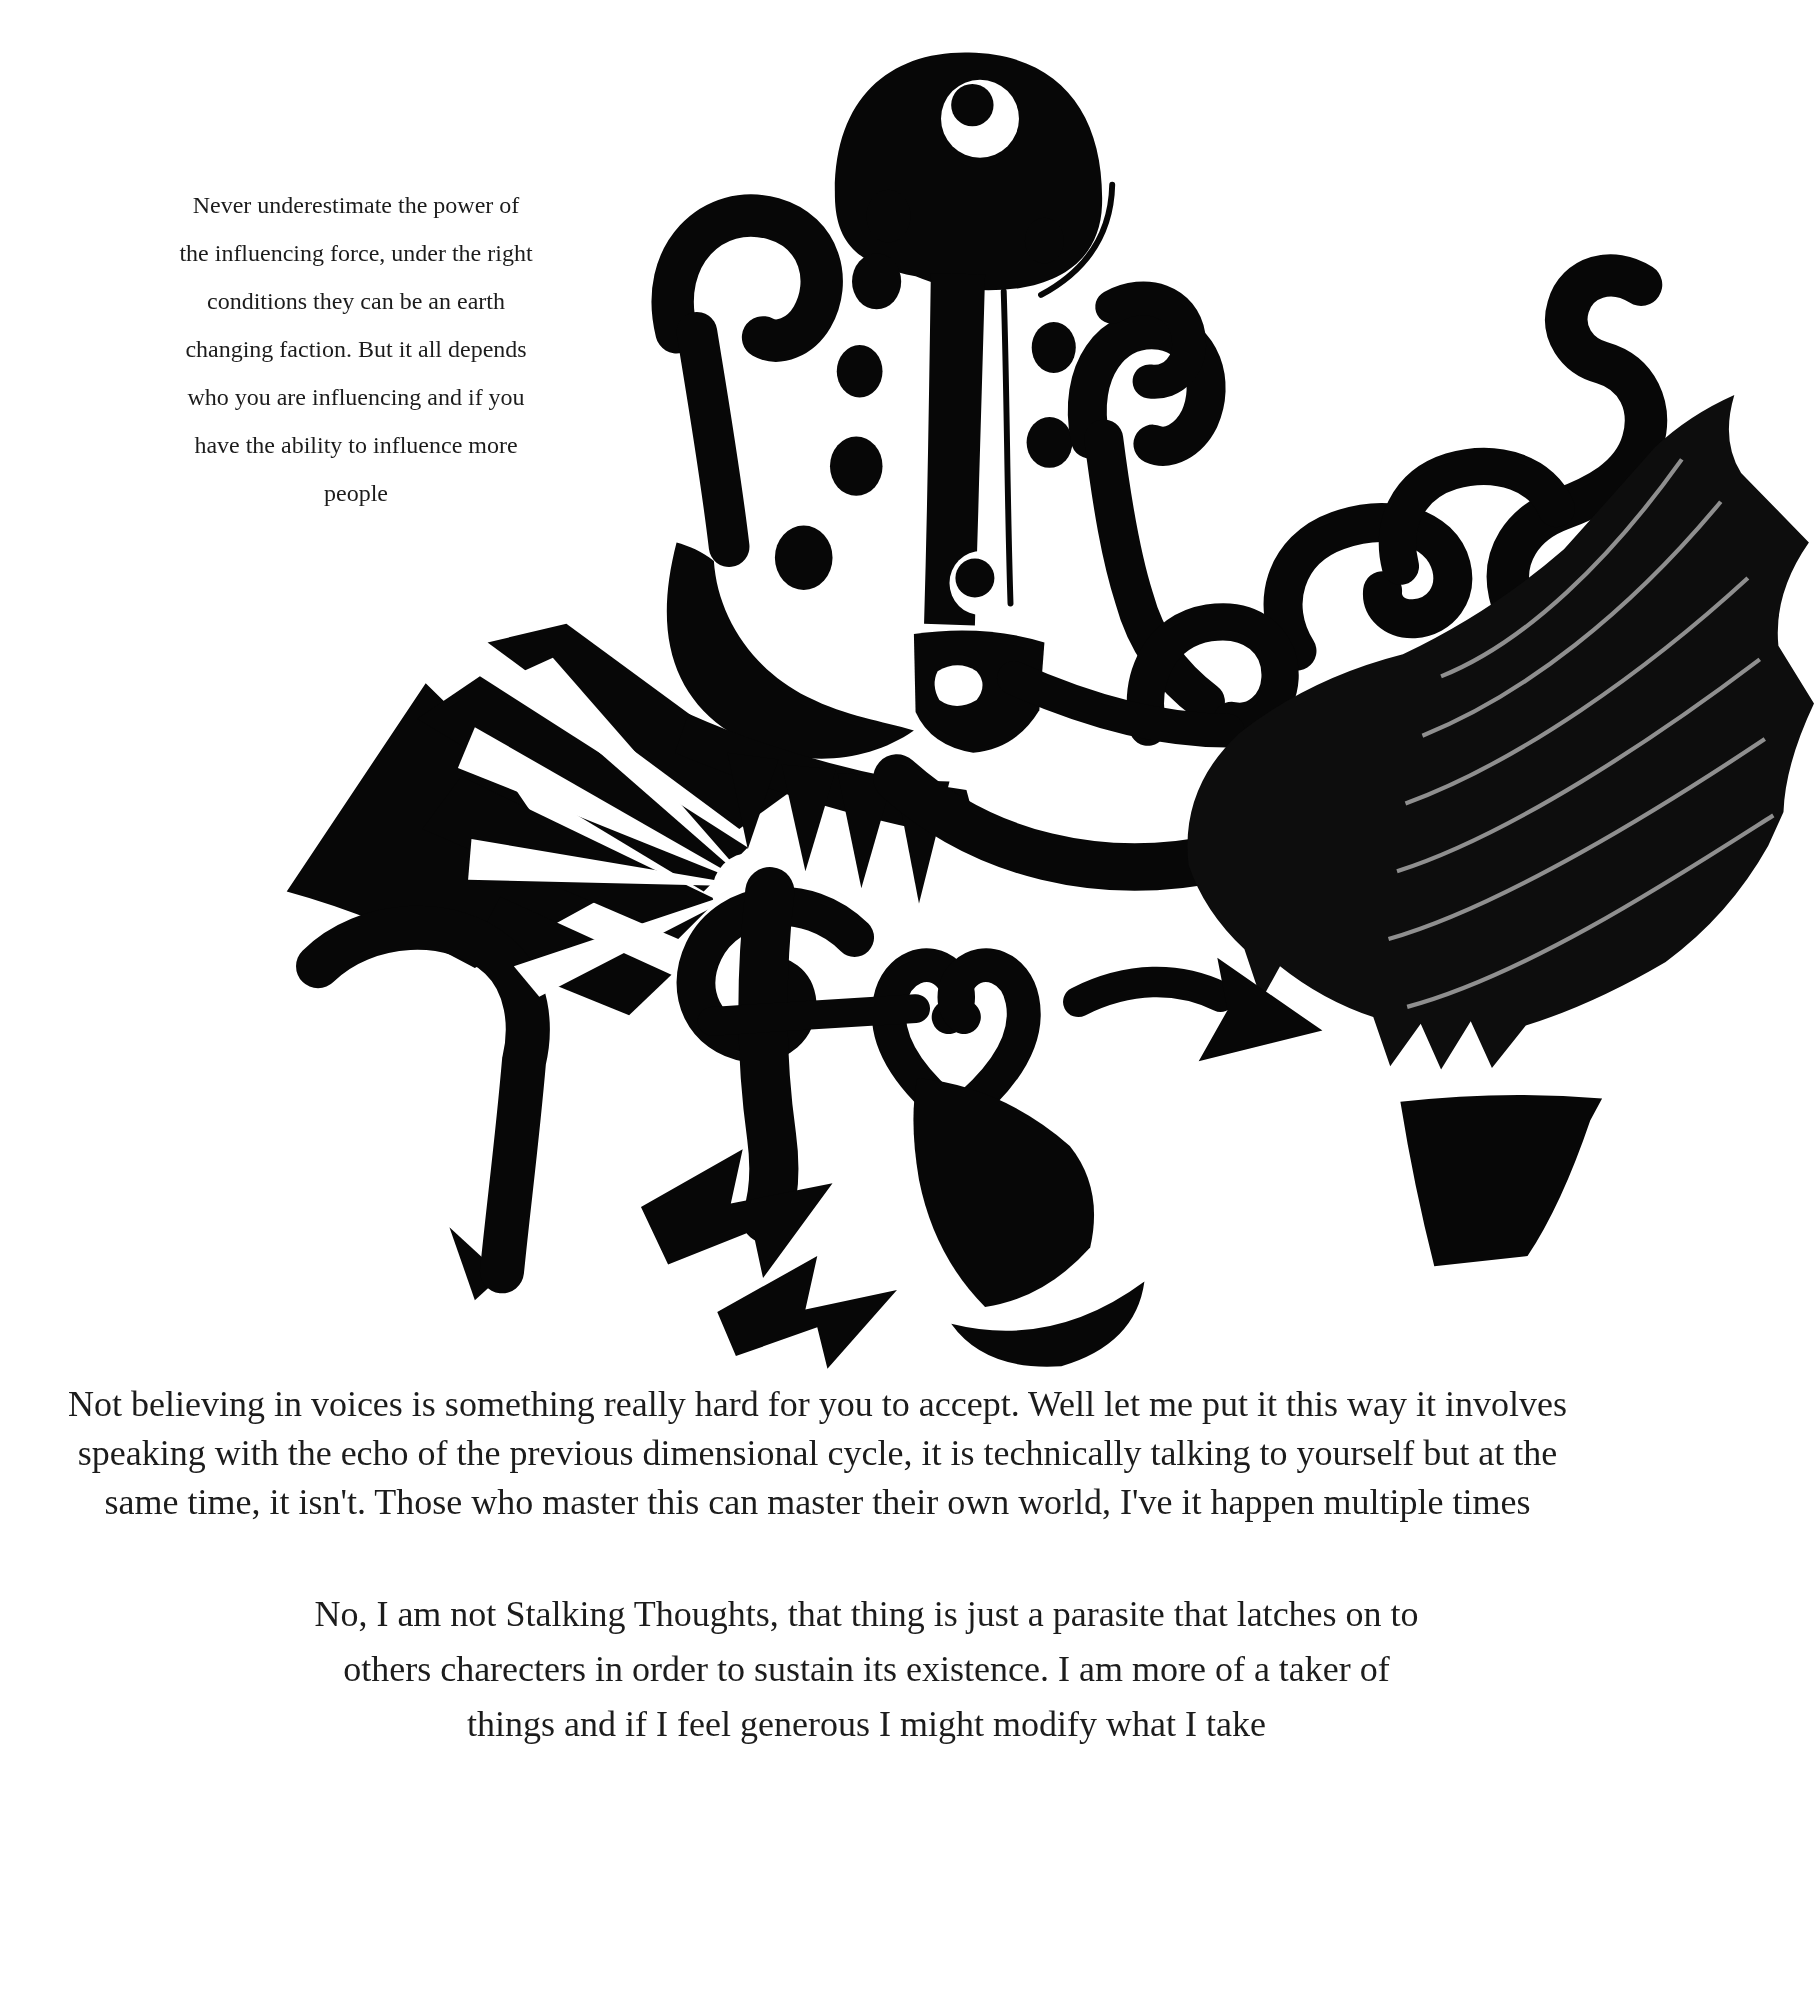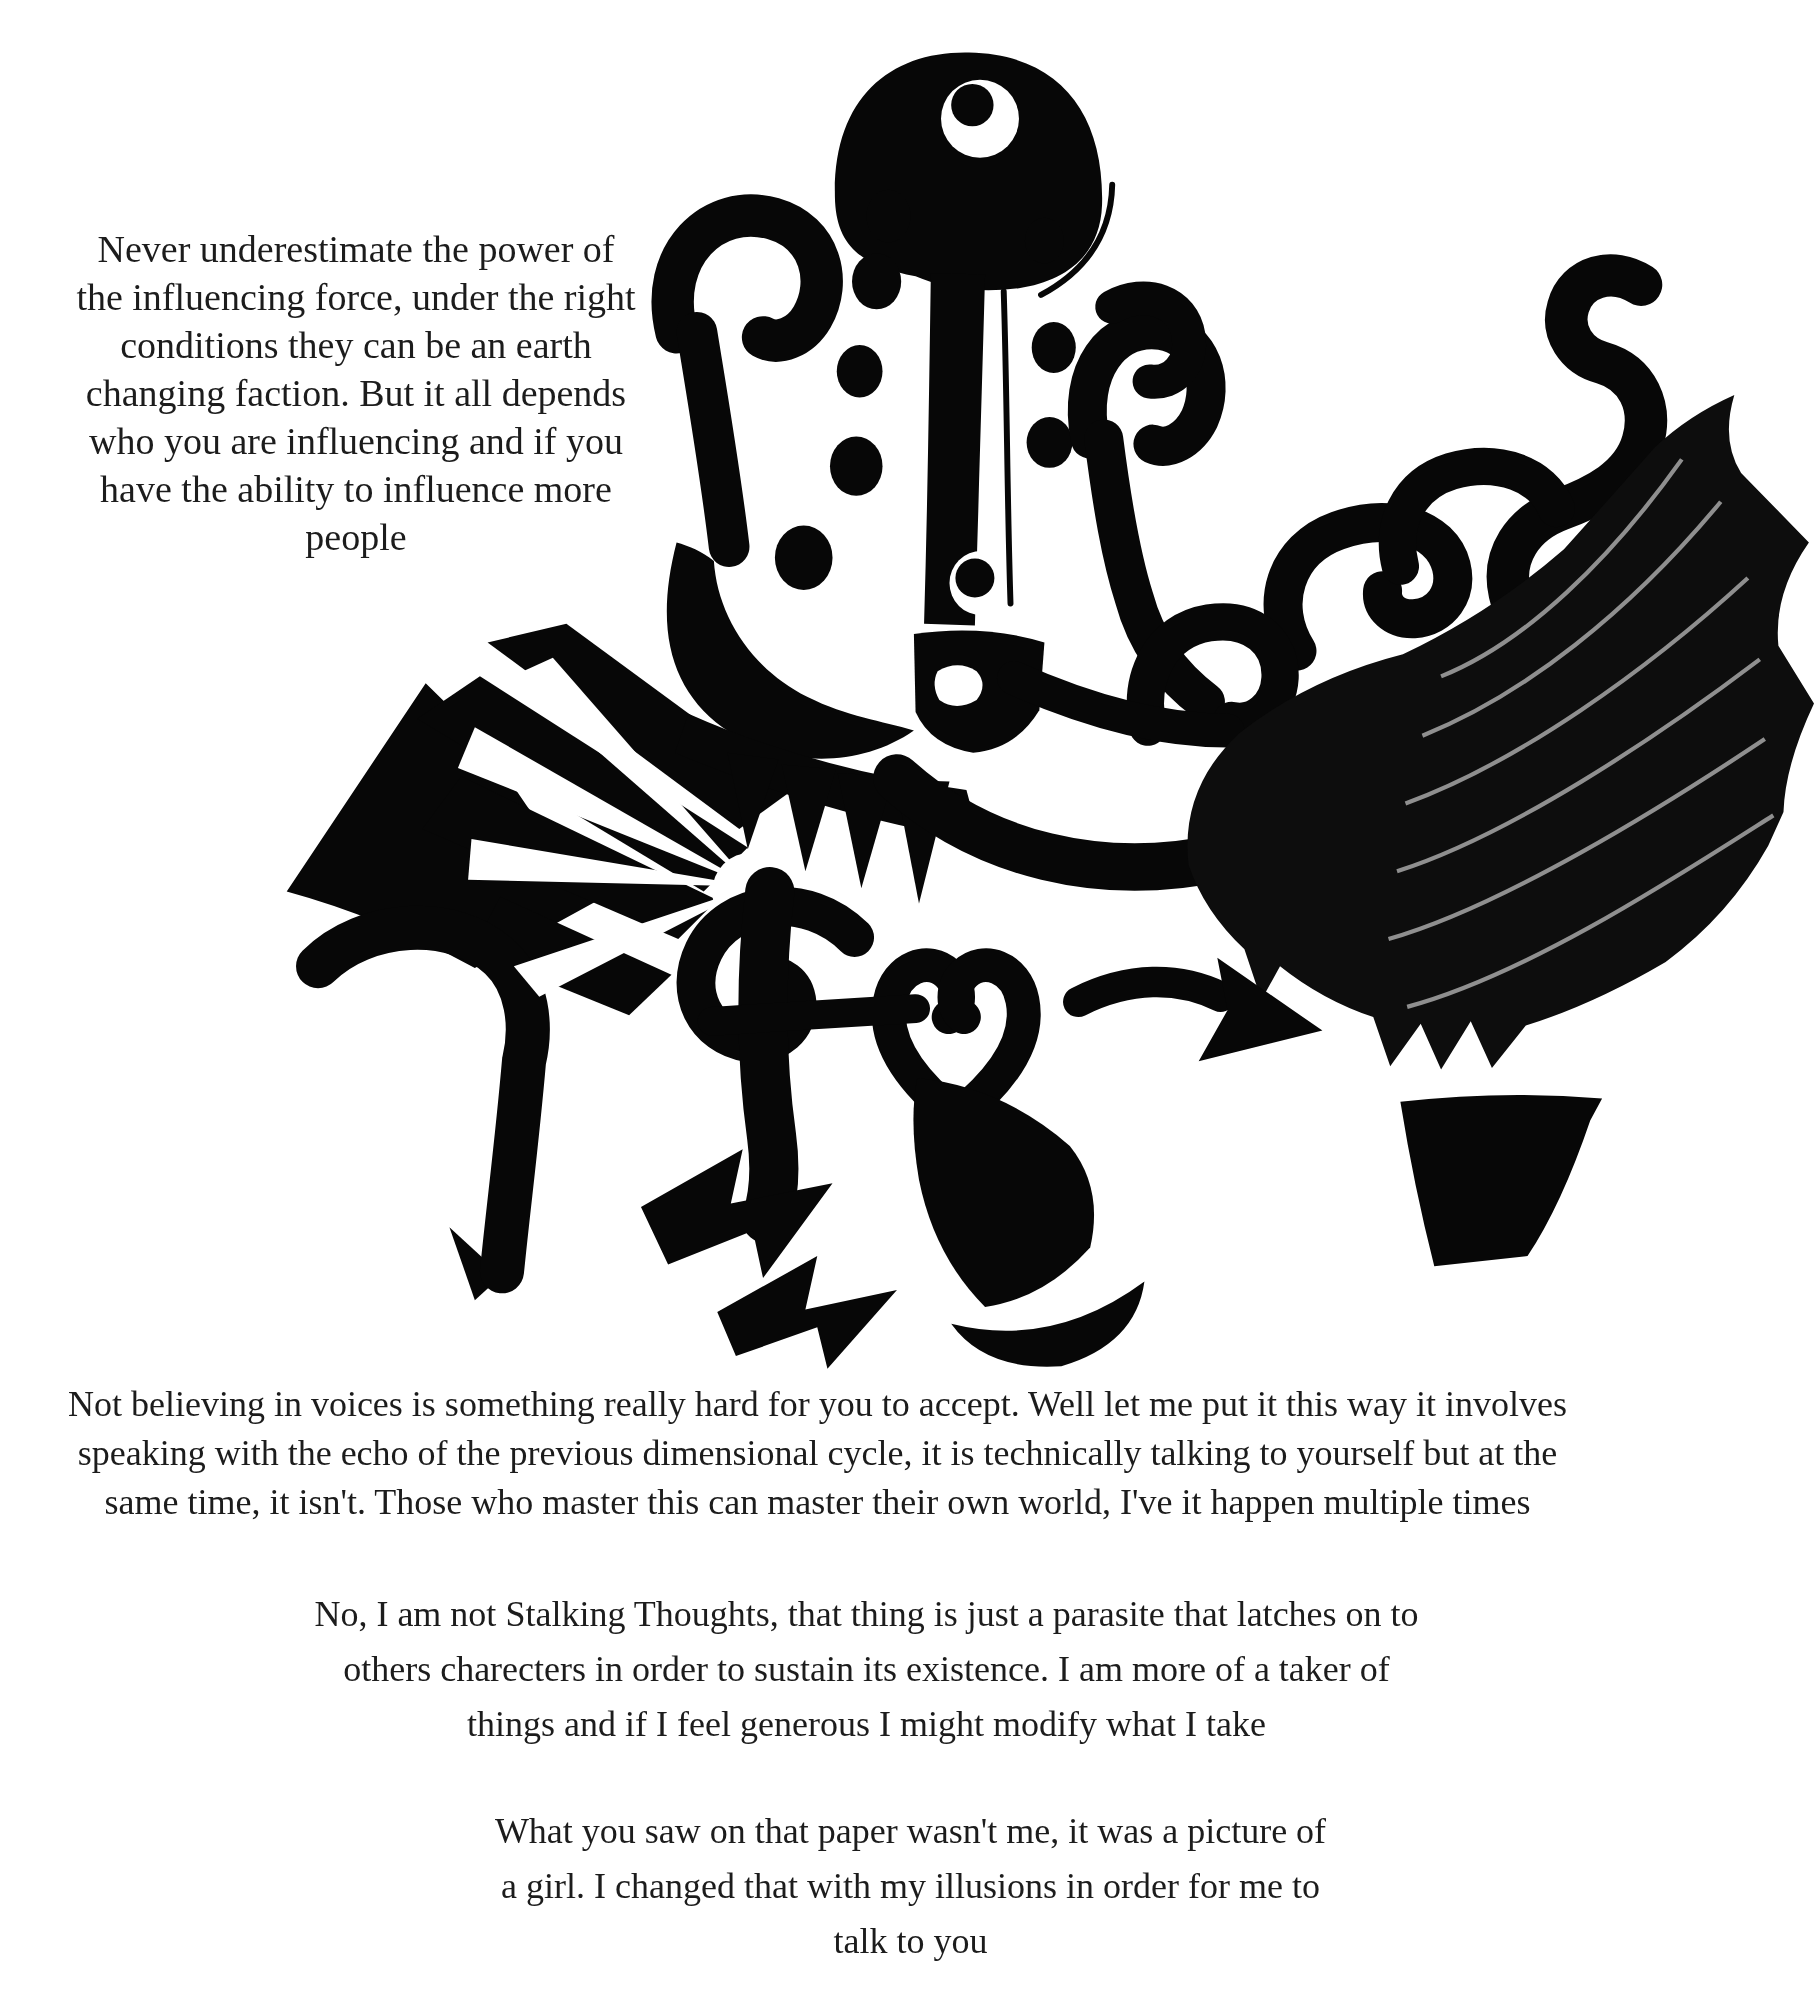--- a/index.html
+++ b/index.html
@@ -10,21 +10,21 @@
     overflow:hidden;
     font-family:"Liberation Serif","DejaVu Serif",serif;
   }
   .artwork{position:absolute;left:0;top:0;width:1821px;height:2007px;}
   .para{
     position:absolute;
     text-align:center;
     white-space:pre-line;
     color:#1c1c1c;
   }
-  .p1{left:8.5px;top:181px;width:695px;font-size:38px;line-height:48px;margin-top:44px;}
+  .p1{left:8.5px;top:181px;width:695px;font-size:24px;line-height:48px;}
   .p2{left:18px;top:1380px;width:1599px;font-size:36px;line-height:49px;}
   .p3{left:0;top:1587px;width:1733px;font-size:36px;line-height:55px;}
   .p4{left:0;top:1804px;width:1821px;font-size:36px;line-height:55px;}
 </style>
 </head>
 <body>
 
 <div class="page">
 
   <svg class="artwork" viewBox="0 0 2148 2368" xmlns="http://www.w3.org/2000/svg">
@@ -138,18 +138,15 @@
 people</div>
 
   <div class="para p2">Not believing in voices is something really hard for you to accept. Well let me put it this way it involves
 speaking with the echo of the previous dimensional cycle, it is technically talking to yourself but at the
 same time, it isn't. Those who master this can master their own world, I've it happen multiple times</div>
 
   <div class="para p3">No, I am not Stalking Thoughts, that thing is just a parasite that latches on to
 others charecters in order to sustain its existence. I am more of a taker of
 things and if I feel generous I might modify what I take</div>
 
-  <div class="para p4">What you saw on that paper wasn't me, it was a picture of
-a girl. I changed that with my illusions in order for me to
-talk to you</div>
 
 </div>
 
 
 </body></html>

